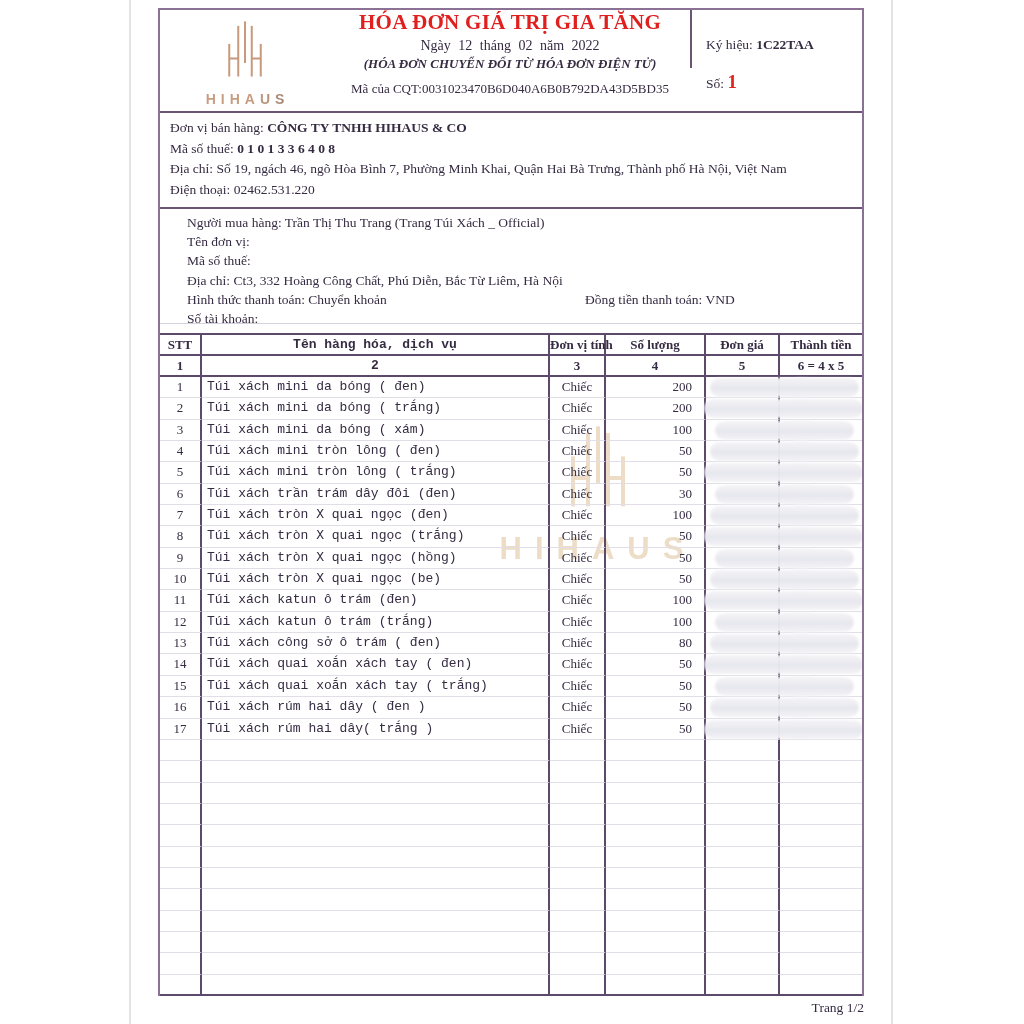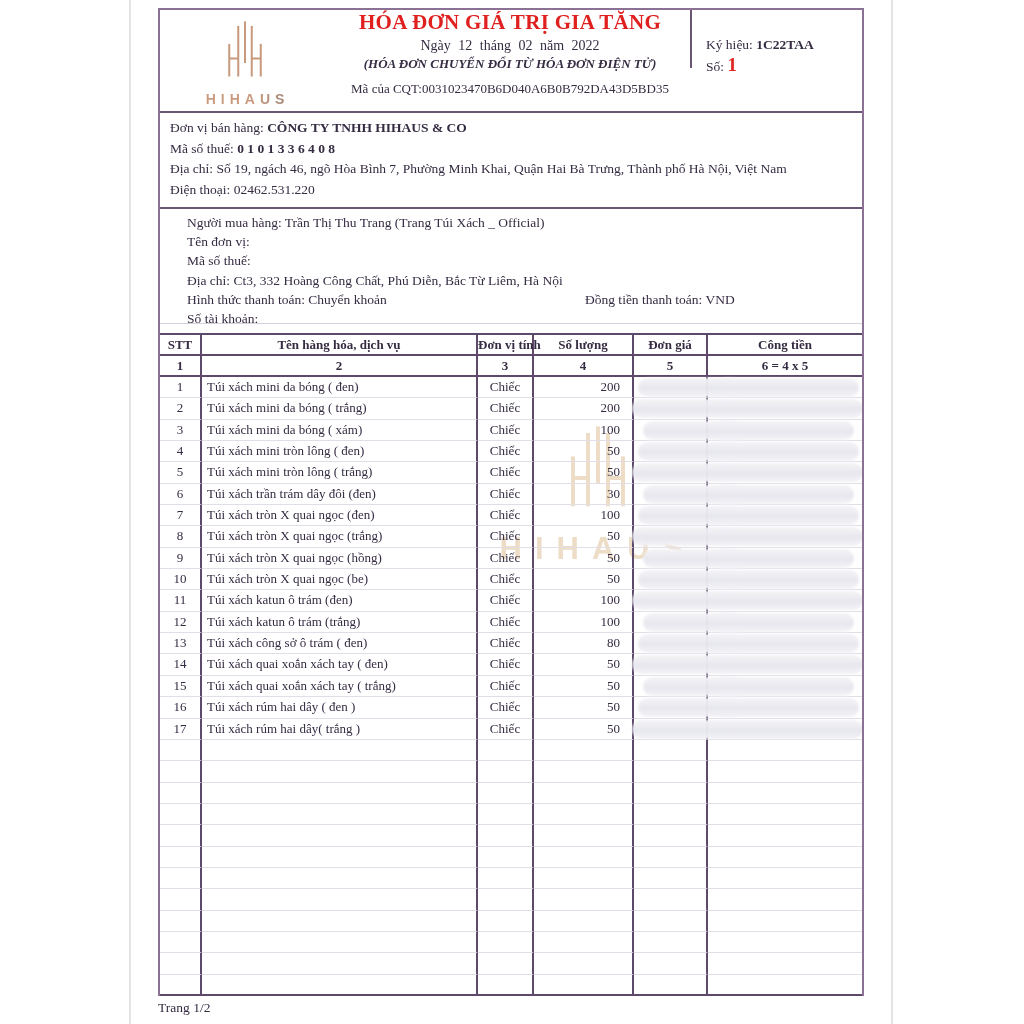--- a/index.html
+++ b/index.html
@@ -27,21 +27,21 @@
     -webkit-background-clip:text; background-clip:text; color:transparent;
   }
   .center-block { flex:1; text-align:center; padding-top:0; }
   .doc-title { color:#e0201f; font-size:21px; font-weight:bold; letter-spacing:.3px; }
   .doc-date { font-size:14px; margin-top:3px; word-spacing:4px; }
   .doc-note { font-size:13px; font-weight:bold; font-style:italic; margin-top:2px; }
   .doc-cqt { font-size:13px; margin-top:9px; }
   .right-block { width:172px; padding:27px 4px 0 16px; position:relative; font-size:13.5px; }
   .right-divider { position:absolute; left:0; top:0; width:2px; height:58px; background:#6b5575; }
   .serial-value { font-weight:bold; }
-  .number-line { margin-top:5px; }
+  .number-line { margin-top:22px; }
   .number-value { color:#e0231f; font-size:19px; font-weight:bold; line-height:14px; }
 
   
   .seller-section { height:96px; border-bottom:2px solid #6b5575; padding:5px 10px 0; font-size:13.5px; }
   .seller-section .line { line-height:20.5px; }
   .buyer-section { height:115px; border-bottom:1px solid #d6d2dd; padding:4px 27px 0; font-size:13.5px; }
   .buyer-section .line { line-height:19.2px; position:relative; }
   .bold { font-weight:bold; }
   .currency-part { position:absolute; left:398px; top:0; }
 
@@ -53,37 +53,37 @@
   .watermark { position:absolute; left:258px; top:88px; width:360px; text-align:center;
                z-index:0; pointer-events:none; }
   .wm-text { display:block; margin-top:4px; font-family:"Liberation Sans", sans-serif;
              font-size:31px; font-weight:600; letter-spacing:13px; color:#edddc6; }
   .row { display:flex; height:21.35px; position:relative; z-index:1; }
   .hrow { height:21px; font-weight:bold; }
   .hrow .c { border-bottom:2px solid #5d4a6b; }
   .body-row .c { border-bottom:1px solid #e1dee7; }
   .c { border-right:2px solid #5d4a6b; font-size:13px; line-height:20px;
        text-align:center; position:relative; overflow:visible; white-space:nowrap; }
-  .c1 { width:42px; } .c2 { width:276px; } .c3 { width:56px; }
+  .c1 { width:42px; } .c2 { width:348px;font-family:Liberation Mono, monospace; } .c3 { width:56px; }
   .c4 { width:100px; } .c5 { width:74px; } .c6 { flex:1; border-right:none; }
   .c2.left { text-align:left; padding-left:5px; }
   .c4.right { text-align:right; padding-right:12px; }
 
   
   .smudge { position:absolute; top:1px; height:19px; border-radius:10px; z-index:3;
             background:linear-gradient(180deg,#f4f4f7 0%,#e7e7ee 55%,#f3f3f7 100%);
             filter:blur(1.3px); opacity:.97; }
   .sm-a { left:4px; right:-36px; }
   .sm-b { left:8px; right:3px; }
   .v1.sm-a { left:-2px; right:-30px; } .v1.sm-b { left:14px; right:-1px; }
   .v2.sm-a { left:9px; right:-40px; }  .v2.sm-b { left:4px; right:8px; }
 
   
   .page-footer { position:absolute; left:158px; top:1000px; width:706px;
-                 font-size:13.5px; }
+                 text-align:right; font-size:13.5px; }
 </style>
 </head>
 <body>
 
 <div class="page-edge left"></div>
 <div class="page-edge right"></div>
 
 <div class="invoice">
 
   <div class="header-section">
@@ -184,21 +184,21 @@
       </svg>
       <span class="wm-text">HIHAUS</span>
     </div>
 
     <div class="row hrow">
       <div class="c c1">STT</div>
       <div class="c c2">Tên hàng hóa, dịch vụ</div>
       <div class="c c3">Đơn vị tính</div>
       <div class="c c4">Số lượng</div>
       <div class="c c5">Đơn giá</div>
-      <div class="c c6">Công tiền</div>
+      <div class="c c6">Thành tiền</div>
     </div>
     <div class="row hrow">
       <div class="c c1">1</div>
       <div class="c c2">2</div>
       <div class="c c3">3</div>
       <div class="c c4">4</div>
       <div class="c c5">5</div>
       <div class="c c6">6 = 4 x 5</div>
     </div>
 

